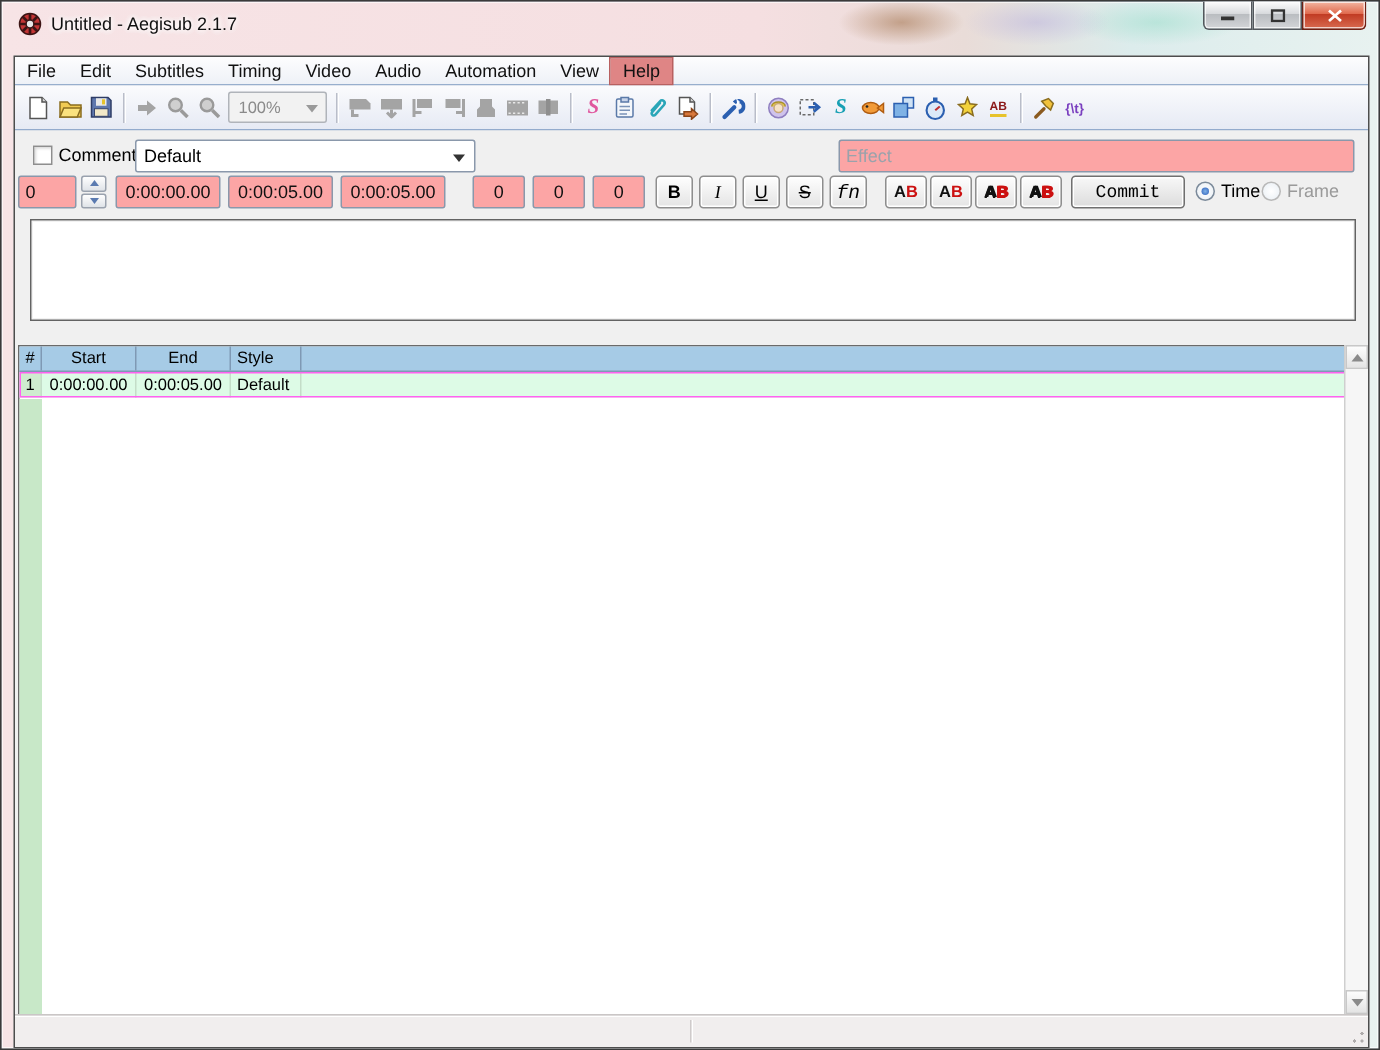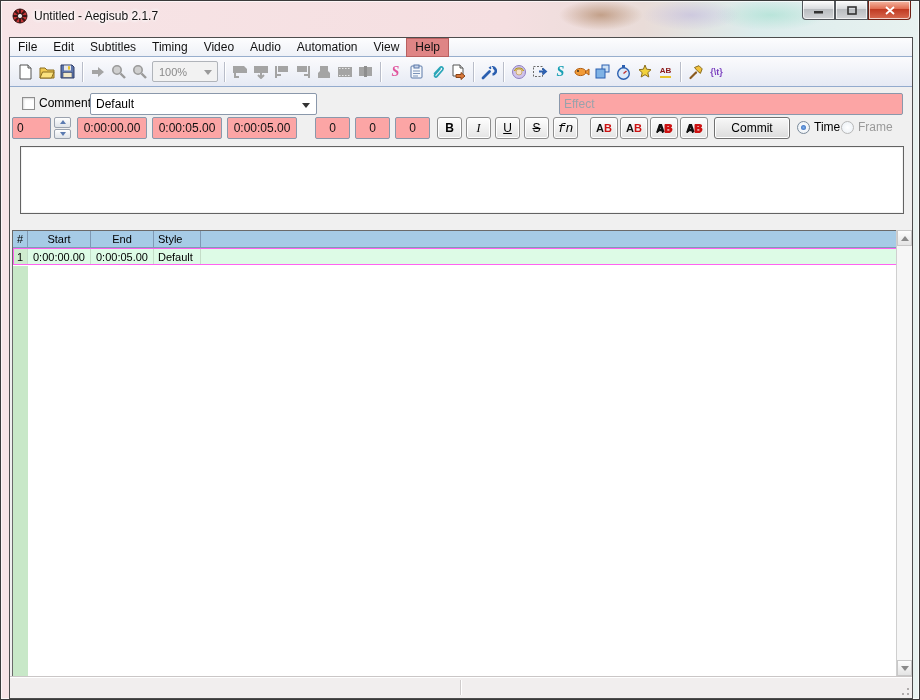--- a/index.html
+++ b/index.html
@@ -386,21 +386,21 @@
             <span class="cb">B</span>
         </span>
         <span class="fbtn cbtn heavy" style="left:640px;width:28px;">
           <span class="ca">A</span>
             <span class="cb">B</span>
         </span>
         <span class="fbtn cbtn heavy" style="left:670px;width:28px;">
           <span class="ca">A</span>
             <span class="cb">B</span>
         </span>
-        <span class="commit" style="left:704px;">
+        <span class="commit" style="left:704px;font-family:Liberation Mono, monospace;">
           <span>Commit</span>
         </span>
         <span class="radio" style="left:787px;">
           <span class="rdot on"></span>
           <span>Time</span>
         </span>
         <span class="radio" style="left:831px;">
           <span class="rdot off"></span>
           <span class="dtext">Frame</span>
         </span>

